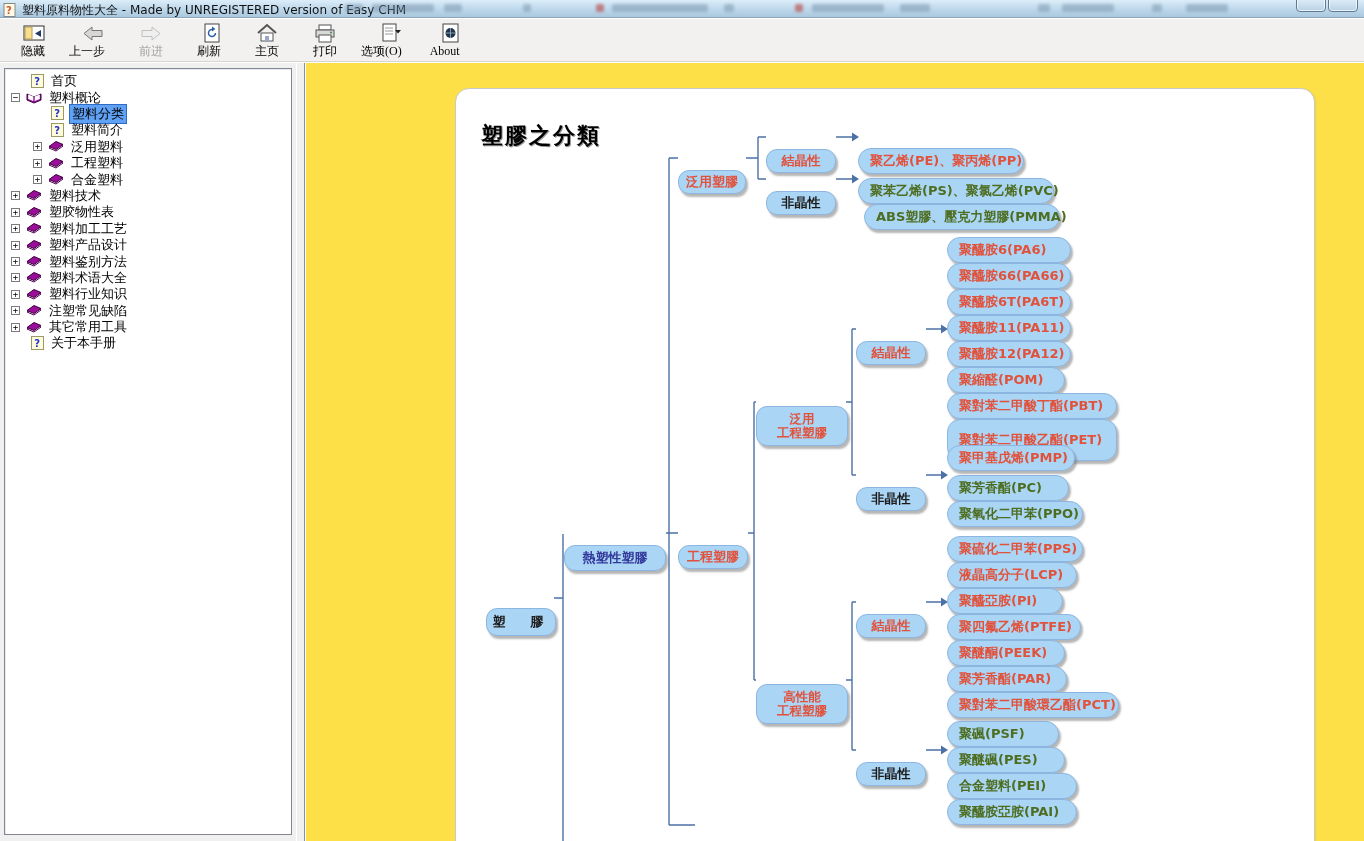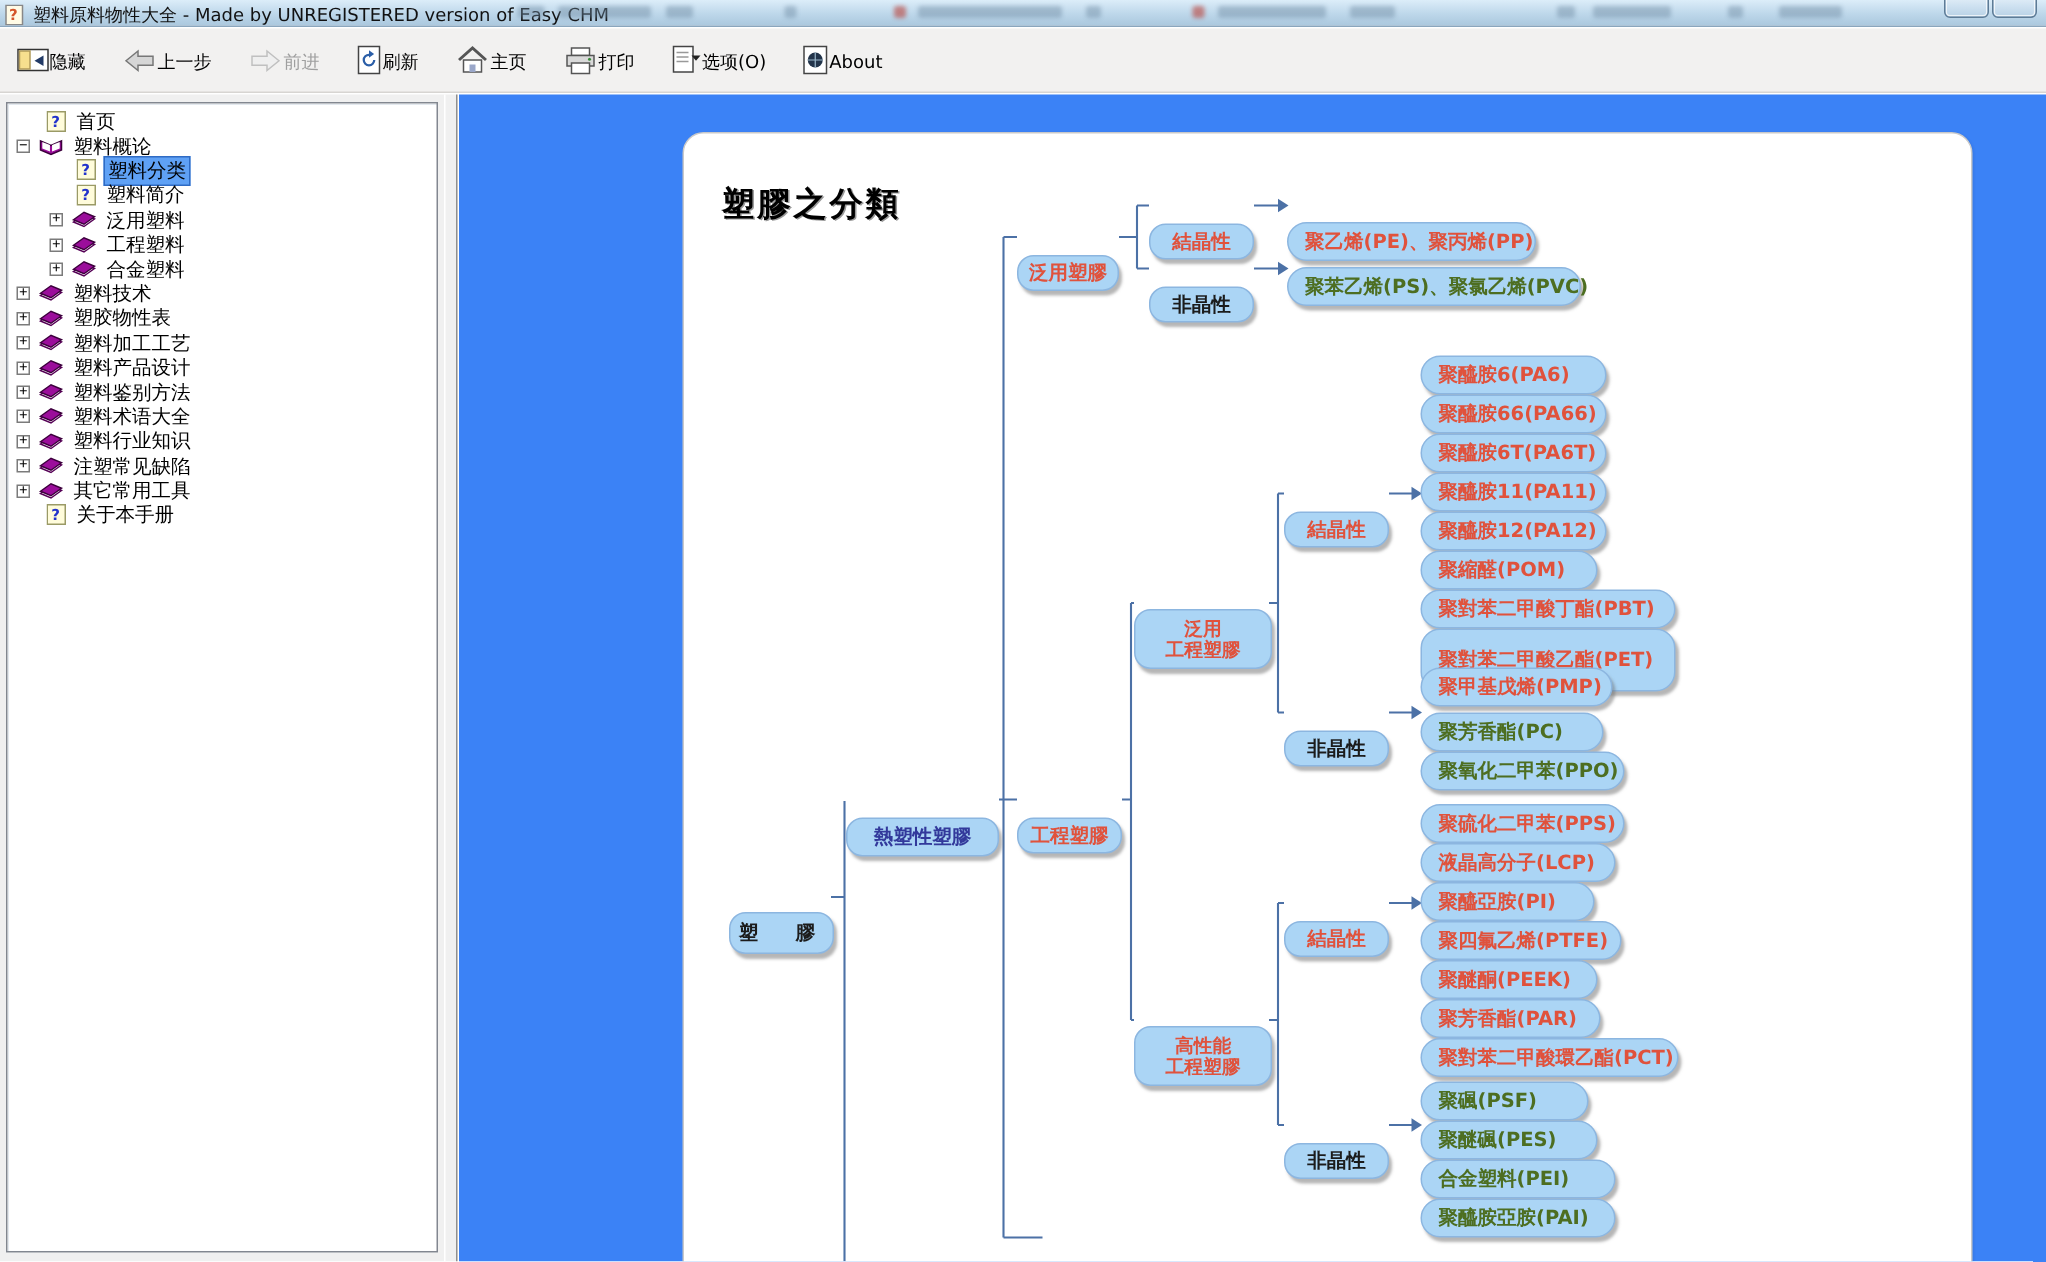--- a/index.html
+++ b/index.html
@@ -25,22 +25,22 @@
     width:30px; height:20px; border:1px solid #5d7b96; border-radius:0 0 4px 4px;
     background:linear-gradient(#f4fafe,#cfe2f1 60%,#b9d2e6); box-shadow:inset 0 0 0 1px rgba(255,255,255,.7);
   }
 
   
   .toolbar {
     position:absolute; left:0; top:19px; width:1364px; height:43px;
     background:#f2f1f0; border-bottom:1px solid #d7d5d2;
     display:flex; align-items:flex-start; padding:2px 0 0 6px; gap:14px; z-index:40;
   }
-  .tbtn { display:flex; flex-direction:row; align-items:center; justify-content:flex-end;
-    min-width:44px; height:39px; padding:1px 4px; border:1px solid transparent; border-radius:3px; cursor:default; }
+  .tbtn { display:flex; flex-direction:column; align-items:flex-end; justify-content:flex-end;
+    min-width:44px; height:39px; padding:1px 4px; border:1px solid transparent; border-radius:3px; cursor:default;font-family:Liberation Serif, serif; }
   .tbtn .ticon { height:22px; display:flex; align-items:center; }
   .tbtn .tlab { font-size:12px; color:#000; line-height:14px; white-space:nowrap; }
   .tbtn.disabled .tlab { color:#9f9f9f; }
 
   
   .sidebar {
     position:absolute; left:0; top:63px; width:296px; height:778px;
     background:#f0f0f0; display:flex; flex-direction:column; padding:5px 4px 6px 4px; z-index:30;
   }
   .tabs { display:flex; align-items:flex-end; height:26px; padding-left:2px; }
@@ -64,21 +64,21 @@
   .tlabel { padding:0 2px; }
   .tlabel.sel { background:#5fa1f5; border:1px solid #2f6bc4; color:#000; }
 
   
   .splitter {
     position:absolute; left:296px; top:63px; width:9px; height:778px;
     background:#f0f0f0; border-left:1px solid #ffffff; border-right:1px solid #8f8f8f; z-index:30; cursor:col-resize;
   }
 
   
-  .main { position:absolute; left:306px; top:63px; width:1058px; height:778px; background:#3b82f6; overflow:hidden; }
+  .main { position:absolute; left:306px; top:63px; width:1058px; height:778px; background:#fde047; overflow:hidden; }
   .panel {
     position:absolute; left:149px; top:25px; width:860px; height:850px;
     border:1px solid #c9c9c9; border-radius:14px; box-shadow:1px 1px 2px rgba(0,0,0,.07); background:#fff;
   }
   .diagram-title {
     position:absolute; left:175px; top:58px; font-size:22px; font-weight:900; color:#000;
     letter-spacing:2px; text-shadow:1px 1px 0 #9a9a9a; z-index:3;
   }
   svg.connectors { position:absolute; left:0; top:0; z-index:1; }
 
@@ -426,20 +426,21 @@
 
   <div class="diagram-title">塑膠之分類</div>
 
   <div class="nd cbox black wide" style="left:180px;top:521px;width:70px;height:28px">塑　膠</div>
   <div class="nd cbox navy" style="left:258px;top:458px;width:102px;height:26px">熱塑性塑膠</div>
   <div class="nd cbox red" style="left:372px;top:83px;width:68px;height:24px">泛用塑膠</div>
   <div class="nd cbox red" style="left:460px;top:62px;width:70px;height:24px">結晶性</div>
   <div class="nd cbox black" style="left:460px;top:104px;width:70px;height:24px">非晶性</div>
   <div class="nd pill red" style="left:552px;top:61px;width:166px;height:26px">聚乙烯(PE)、聚丙烯(PP)</div>
   <div class="nd pill green" style="left:552px;top:91px;width:196px;height:26px">聚苯乙烯(PS)、聚氯乙烯(PVC)</div>
+  <div class="nd pill green" style="left:558px;top:117px;width:196px;height:26px">ABS塑膠、壓克力塑膠(PMMA)</div>
   <div class="nd pill red" style="left:641px;top:150px;width:124px;height:26px">聚醯胺6(PA6)</div>
   <div class="nd pill red" style="left:641px;top:176px;width:124px;height:26px">聚醯胺66(PA66)</div>
   <div class="nd pill red" style="left:641px;top:202px;width:124px;height:26px">聚醯胺6T(PA6T)</div>
   <div class="nd pill red" style="left:641px;top:228px;width:124px;height:26px">聚醯胺11(PA11)</div>
   <div class="nd pill red" style="left:641px;top:254px;width:124px;height:26px">聚醯胺12(PA12)</div>
   <div class="nd pill red" style="left:641px;top:280px;width:118px;height:26px">聚縮醛(POM)</div>
   <div class="nd pill red" style="left:641px;top:306px;width:170px;height:26px">聚對苯二甲酸丁酯(PBT)</div>
   <div class="nd pill red" style="left:641px;top:332px;width:170px;height:42px">聚對苯二甲酸乙酯(PET)</div>
   <div class="nd pill red" style="left:641px;top:358px;width:128px;height:26px">聚甲基戊烯(PMP)</div>
   <div class="nd pill green" style="left:641px;top:388px;width:122px;height:26px">聚芳香酯(PC)</div>

